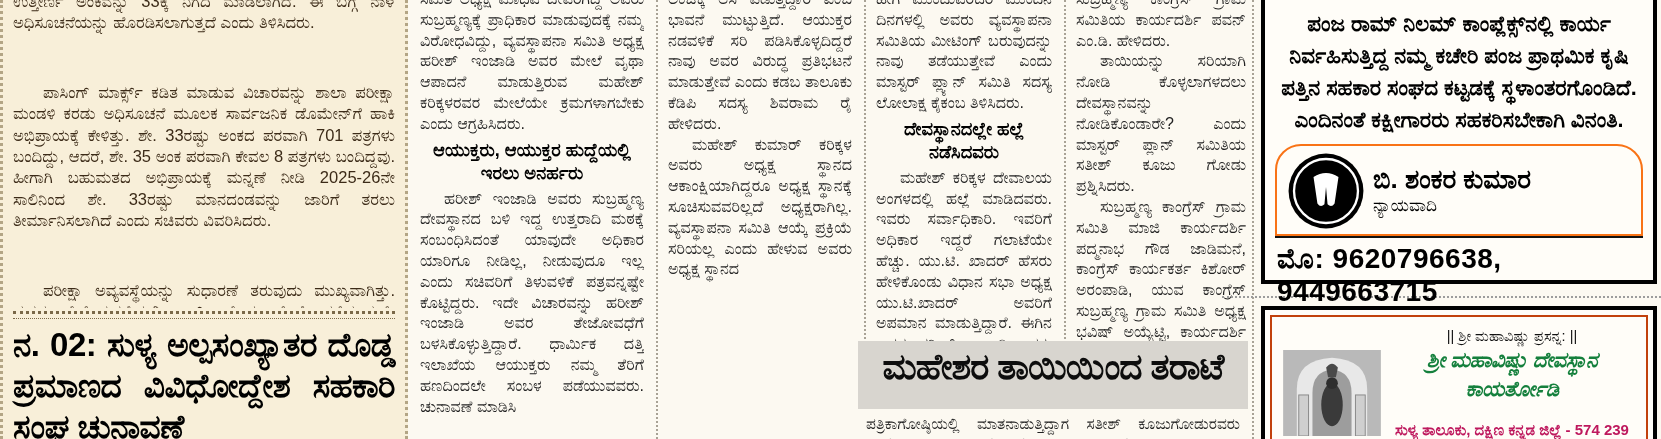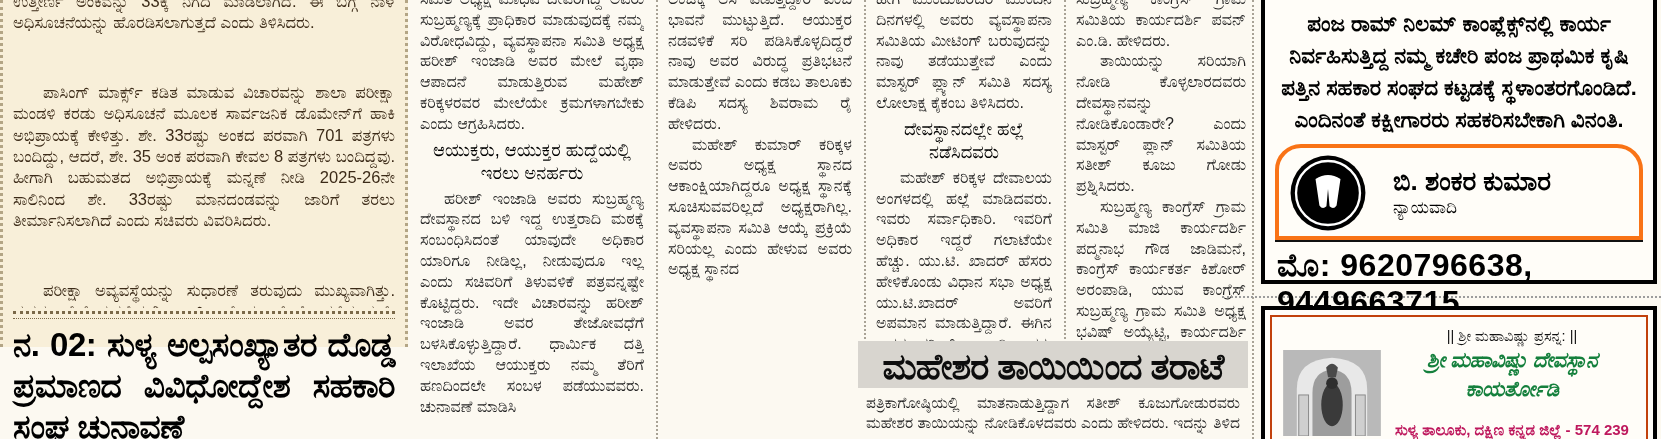--- a/index.html
+++ b/index.html
@@ -1,62 +1,62 @@
 <!DOCTYPE html>
 <html><head>
 <meta charset="utf-8">
 <style>
   html,body{margin:0;padding:0;background:#e8e4d8;}
   #page{position:relative;width:1661px;height:439px;background:#fcf9f1;overflow:hidden;
         font-family:"Liberation Sans",sans-serif;color:#1f1f1f;}
 
   
-  .left-block{position:absolute;left:0;top:0;width:408px;height:347px;background:#f8efd9;
+  .left-block{position:absolute;left:0;top:0;width:408px;height:439px;background:#f8efd9;
               border-left:3px dotted #b3a585;border-right:3px dotted #b3a585;
               box-sizing:border-box;padding:0 10px;color:#3c2b18;}
   .left-story{height:317px;overflow:hidden;margin-top:-9px;font-size:16.5px;line-height:21.4px;
               text-align:justify;}
   .left-story p{margin:0;}
   .left-story p.indent{text-indent:30px;margin-top:48px;}
   .left-sep{border-top:3px dotted #7a6848;border-bottom:1px dotted #7a6848;height:4px;margin:3px 0 5px;}
   .left-headline{font-size:33px;line-height:41px;font-weight:bold;color:#000;text-align:justify;
                  letter-spacing:-0.5px;}
 
   
   .ncol{position:absolute;top:0;height:439px;overflow:hidden;font-size:16px;line-height:20.8px;
         text-align:justify;color:#222;box-sizing:border-box;}
   .ncol .inner{margin-top:-11px;}
   .ncol p{margin:0;}
   .ncol p.indent{text-indent:24px;}
-  .subhead{font-weight:normal;text-align:center;font-size:18px;line-height:23px;margin:4px 0;color:#000;}
+  .subhead{font-weight:bold;text-align:center;font-size:18px;line-height:23px;margin:4px 0;color:#000;}
   .col2{left:420px;width:224px;}
   .col3{left:656px;width:196px;border-left:2px dotted #a8a295;padding-left:10px;}
   .col4{left:864px;width:188px;border-left:2px dotted #a8a295;padding-left:10px;}
   .col5{left:1064px;width:182px;border-left:2px dotted #a8a295;padding-left:10px;}
 
   
   .gray-box{position:absolute;left:858px;top:341px;width:390px;height:98px;background:#fcf9f1;}
   .gb-head{background:#d8d5cf;font-size:36px;font-weight:bold;text-align:center;color:#0d0d0d;
-           padding:5px 2px 0;letter-spacing:-1px;}
+           padding:5px 2px 21px;letter-spacing:-1px;}
   .gb-body{font-size:15.5px;line-height:20px;text-align:justify;padding:5px 8px 0;color:#222;}
 
   
   .ads-vrule{position:absolute;left:1252px;top:0;height:439px;border-left:2px dotted #a8a295;}
   .ads-hrule{position:absolute;left:1222px;top:296px;width:439px;border-top:2px dotted #9c9c9c;}
 
   .ad1{position:absolute;left:1261px;top:-8px;width:396px;height:292px;border:4px solid #000;
        background:#fffdf8;box-sizing:border-box;}
   .ad1-notice{font-size:21.5px;line-height:32px;font-weight:bold;text-align:center;
               padding:12px 8px 2px;color:#000;}
-  .adv-card{margin:6px 10px 0;border:4px solid #f97316;border-radius:26px 26px 0 0;display:flex;
-            align-items:center;gap:26px;padding:6px 6px 4px 10px;}
+  .adv-card{margin:6px 10px 0;border:2px solid #f97316;border-radius:26px 26px 0 0;display:flex;
+            align-items:center;gap:8px;padding:6px 6px 4px 10px;}
   .adv-logo{width:78px;height:78px;flex:0 0 auto;}
   .adv-name{font-size:26px;font-weight:bold;color:#000;line-height:30px;}
   .adv-role{font-size:17px;line-height:24px;color:#000000;}
-  .ad1-phone{margin:0 10px;border-top:2px solid #111;font-size:32px;font-weight:bold;
+  .ad1-phone{margin:0 10px;border-top:2px solid #111;font-size:28px;font-weight:bold;
              padding:5px 2px 6px;color:#000;letter-spacing:0.5px;}
 
   .ad2{position:absolute;left:1261px;top:306px;width:396px;height:160px;border:4px solid #000;
        background:#fffdf8;box-sizing:border-box;padding:5px;}
   .ad2-header{border:2px solid #c2410c;display:flex;gap:8px;align-items:center;padding:11px;}
   .deity{width:98px;height:86px;flex:0 0 auto;}
   .ad2-head-text{flex:1;text-align:center;}
   .ad2-invocation{font-size:14.5px;color:#111;}
   .ad2-title{font-size:21px;font-weight:bold;line-height:29px;color:#15803d;letter-spacing:-0.5px;font-style:italic;}
   .ad2-address{font-size:15px;font-weight:bold;margin-top:18px;color:#be185d;}
@@ -97,21 +97,21 @@
     <div class="inner">
       <p>ಹೀಗೆ ಮುಂದುವರೆದರೆ ಮುಂದಿನ ದಿನಗಳಲ್ಲಿ ಅವರು ವ್ಯವಸ್ಥಾಪನಾ ಸಮಿತಿಯ ಮೀಟಿಂಗ್ ಬರುವುದನ್ನು ನಾವು ತಡೆಯುತ್ತೇವೆ ಎಂದು ಮಾಸ್ಟರ್ ಪ್ಲ್ಯಾನ್ ಸಮಿತಿ ಸದಸ್ಯ ಲೋಲಾಕ್ಷ ಕೈಕಂಬ ತಿಳಿಸಿದರು.</p>
       <div class="subhead">ದೇವಸ್ಥಾನದಲ್ಲೇ ಹಲ್ಲೆ ನಡೆಸಿದವರು</div>
       <p class="indent">ಮಹೇಶ್ ಕರಿಕ್ಕಳ ದೇವಾಲಯ ಅಂಗಳದಲ್ಲಿ ಹಲ್ಲೆ ಮಾಡಿದವರು. ಇವರು ಸರ್ವಾಧಿಕಾರಿ. ಇವರಿಗೆ ಅಧಿಕಾರ ಇದ್ದರೆ ಗಲಾಟೆಯೇ ಹೆಚ್ಚು. ಯು.ಟಿ. ಖಾದರ್ ಹೆಸರು ಹೇಳಿಕೊಂಡು ವಿಧಾನ ಸಭಾ ಅಧ್ಯಕ್ಷ ಯು.ಟಿ.ಖಾದರ್ ಅವರಿಗೆ ಅಪಮಾನ ಮಾಡುತ್ತಿದ್ದಾರೆ. ಈಗಿನ ಅಧ್ಯಕ್ಷ ಹರೀಶ್ ಇಂಜಾಡಿ ಅವರು ಗ್ರಾ.ಪಂ. ಸದಸ್ಯರಾಗಿದ್ದು ಅನುಭವಸ್ಥರು. ಸುಬ್ರಹ್ಮಣ್ಯದ ಬಗ್ಗೆ ಎಲ್ಲವೂ</p>
     </div>
   </div>
 
   <div class="ncol col5">
     <div class="inner">
       <p>ಸುಬ್ರಹ್ಮಣ್ಯ ಕಾಂಗ್ರೆಸ್ ಗ್ರಾಮ ಸಮಿತಿಯ ಕಾರ್ಯದರ್ಶಿ ಪವನ್ ಎಂ.ಡಿ. ಹೇಳಿದರು.</p>
-      <p class="indent">ತಾಯಿಯನ್ನು ಸರಿಯಾಗಿ ನೋಡಿ ಕೊಳ್ಳಲಾರದವರು ದೇವಸ್ಥಾನವನ್ನು ನೋಡಿಕೊಂಡಾರೇ? ಎಂದು ಮಾಸ್ಟರ್ ಪ್ಲಾನ್ ಸಮಿತಿಯ ಸತೀಶ್ ಕೂಜು ಗೋಡು ಪ್ರಶ್ನಿಸಿದರು.</p>
+      <p class="indent">ತಾಯಿಯನ್ನು ಸರಿಯಾಗಿ ನೋಡಿ ಕೊಳ್ಳಲಾಗಳದಲು ದೇವಸ್ಥಾನವನ್ನು ನೋಡಿಕೊಂಡಾರೇ? ಎಂದು ಮಾಸ್ಟರ್ ಪ್ಲಾನ್ ಸಮಿತಿಯ ಸತೀಶ್ ಕೂಜು ಗೋಡು ಪ್ರಶ್ನಿಸಿದರು.</p>
       <p class="indent">ಸುಬ್ರಹ್ಮಣ್ಯ ಕಾಂಗ್ರೆಸ್ ಗ್ರಾಮ ಸಮಿತಿ ಮಾಜಿ ಕಾರ್ಯದರ್ಶಿ ಪದ್ಮನಾಭ ಗೌಡ ಜಾಡಿಮನೆ, ಕಾಂಗ್ರೆಸ್ ಕಾರ್ಯಕರ್ತ ಕಿಶೋರ್ ಅರಂಪಾಡಿ, ಯುವ ಕಾಂಗ್ರೆಸ್ ಸುಬ್ರಹ್ಮಣ್ಯ ಗ್ರಾಮ ಸಮಿತಿ ಅಧ್ಯಕ್ಷ ಭವಿಷ್ ಅಯ್ಯೆಟ್ಟಿ, ಕಾರ್ಯದರ್ಶಿ ಮನೋಜ್ ಕೈಕಂಬ, ಯಶ್ವಥ್ ಏನೆಕಲ್ಲು, ಸುಬ್ರಹ್ಮಣ್ಯ ಕುಲ್ಕುಂದ ಮತ್ತಿತರರು ಉಪಸ್ಥಿತರಿದ್ದರು.</p>
     </div>
   </div>
 
   <div class="gray-box">
     <div class="gb-head">ಮಹೇಶರ ತಾಯಿಯಿಂದ ತರಾಟೆ</div>
     <div class="gb-body">ಪತ್ರಿಕಾಗೋಷ್ಠಿಯಲ್ಲಿ ಮಾತನಾಡುತ್ತಿದ್ದಾಗ ಸತೀಶ್ ಕೂಜುಗೋಡುರವರು ಮಹೇಶರ ತಾಯಿಯನ್ನು ನೋಡಿಕೊಳದವರು ಎಂದು ಹೇಳಿದರು. ಇದನ್ನು ತಿಳಿದ</div>
   </div>
 
   <div class="ads-vrule"></div>

